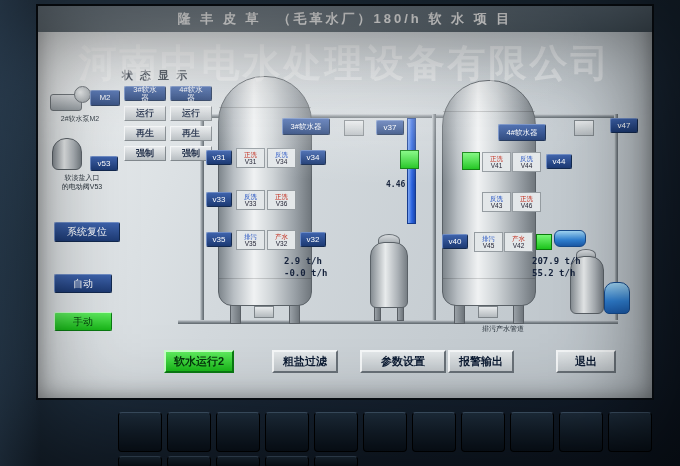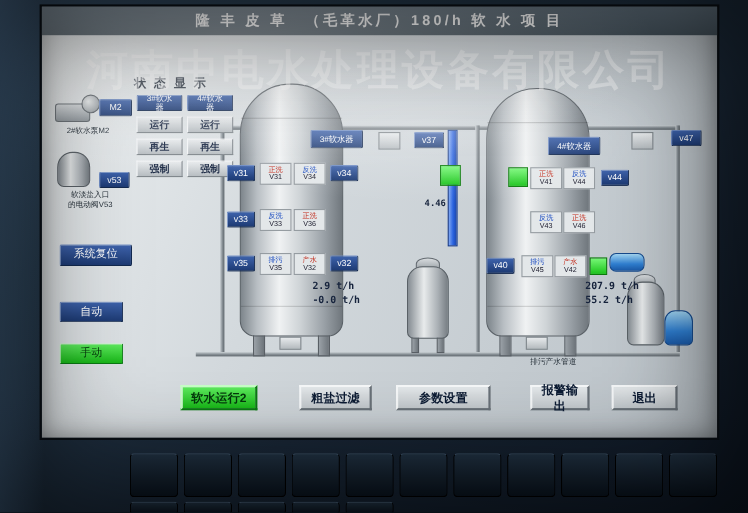--- a/index.html
+++ b/index.html
@@ -232,21 +232,21 @@
 
     <div class="abs cap" style="left:538px;top:243px;width:18px;height:9px"></div>
     <div class="abs vessel" style="left:532px;top:250px;width:32px;height:56px"></div>
     <div class="abs blue-tank" style="left:566px;top:276px;width:24px;height:30px;border-radius:10px 10px 5px 5px"></div>
 
     <div class="abs tinytext" style="left:420px;top:318px;width:90px;text-align:center">排污产水管道</div>
 
     <button class="abs hmi-btn hmi-green" style="left:126px;top:344px;width:70px;height:23px">软水运行2</button>
     <button class="abs hmi-btn" style="left:234px;top:344px;width:66px;height:23px">粗盐过滤</button>
     <button class="abs hmi-btn" style="left:322px;top:344px;width:86px;height:23px">参数设置</button>
-    <button class="abs hmi-btn" style="left:444px;top:344px;width:54px;height:23px">报警输出</button>
+    <button class="abs hmi-btn" style="left:410px;top:344px;width:66px;height:23px">报警输出</button>
     <button class="abs hmi-btn" style="left:518px;top:344px;width:60px;height:23px">退出</button>
 
     <div class="abs glare" style="left:0;top:0;width:614px;height:170px;background:radial-gradient(ellipse at 28% 22%,rgba(255,255,255,.35),rgba(255,255,255,0) 62%)"></div>
     <div class="abs glare" style="left:140px;top:50px;width:430px;height:130px;background:radial-gradient(ellipse at 50% 50%,rgba(255,255,255,.25),rgba(255,255,255,0) 70%)"></div>
   </div>
 
   <div>
     <div class="abs key" style="left:118px;top:412px;width:42px;height:38px"></div>
     <div class="abs key" style="left:167px;top:412px;width:42px;height:38px"></div>
     <div class="abs key" style="left:216px;top:412px;width:42px;height:38px"></div>

